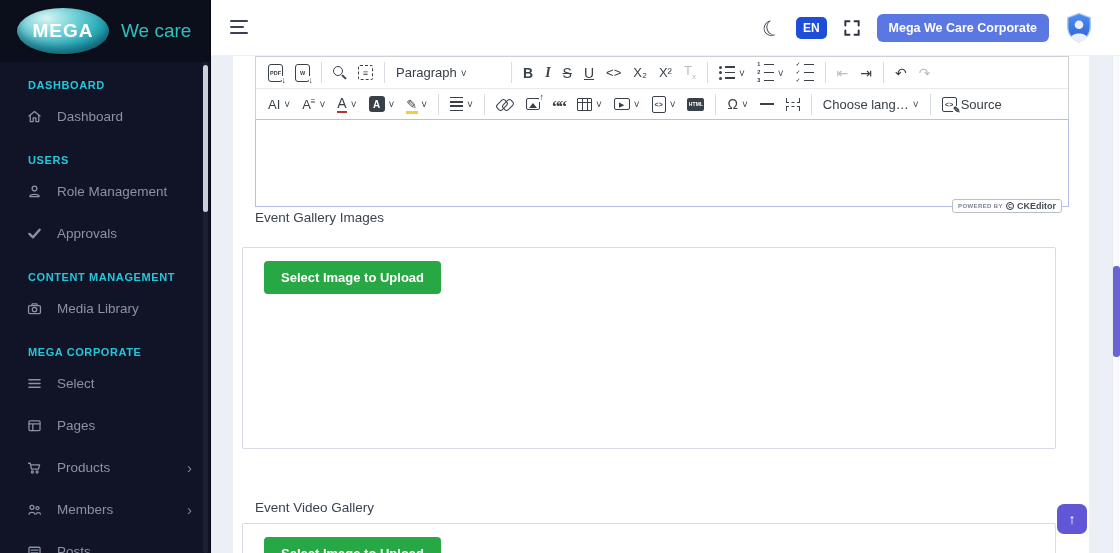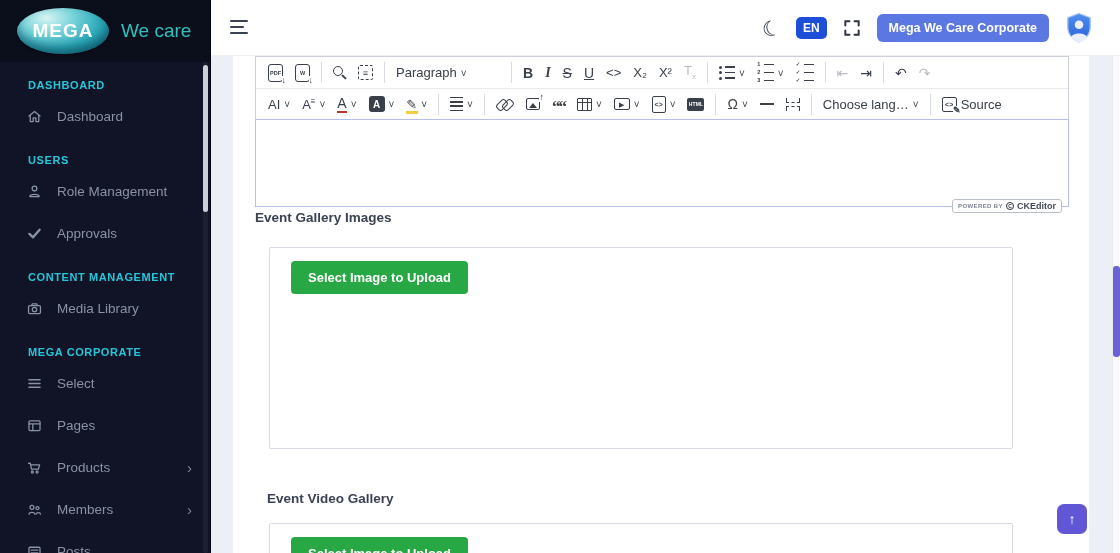--- a/index.html
+++ b/index.html
@@ -142,22 +142,22 @@
   .ic-source { width:15px; height:15px; border:1.5px solid currentColor; border-radius:2px;
     display:flex; align-items:center; justify-content:center; font-size:7px; font-weight:bold;
     position:relative; }
   .ic-source::after { content:"✎"; position:absolute; right:-5px; bottom:-4px; font-size:9px;
     background:#fff; line-height:1; }
   .ic-align { display:flex; flex-direction:column; gap:2.5px; }
   .ic-align i { width:13px; height:1.8px; background:currentColor; }
   .ic-hr { width:14px; height:2px; background:currentColor; }
 
   
-  .section-label { position:absolute; left:22px; font-size:13.5px; font-weight:bold; color:#3b4252; }
-  .upload-panel { position:absolute; left:36px; width:744px; background:#fff;
+  .section-label { position:absolute; left:22px; font-size:13.5px; font-weight:normal; color:#3b4252; }
+  .upload-panel { position:absolute; left:9px; width:814px; background:#fff;
     border:1px solid #d7dbe3; border-radius:2px; }
   .upload-btn { position:absolute; left:21px; top:13px; background:#28a745; color:#fff;
     border:none; border-radius:4px; font-size:13px; font-weight:600; padding:9px 17px;
     cursor:pointer; font-family:"Liberation Sans", sans-serif; }
 
   
   #scrolltop-button { position:absolute; left:1057px; top:504px; width:30px; height:30px;
     background:#6157d6; border-radius:7px; display:flex; align-items:center; justify-content:center;
     color:#fff; font-size:14px; font-weight:bold; cursor:pointer; z-index:40; }
   #page-scrollbar-track { position:absolute; left:1112px; top:56px; width:8px; bottom:0;
@@ -489,21 +489,21 @@
         <span id="powered-brand">CKEditor</span>
       </div>
     </div>
   </div>
 
   <div class="section-label" style="top:154px;">Event Gallery Images</div>
   <div class="upload-panel" style="top:191px; height:202px;">
     <button class="upload-btn">Select Image to Upload</button>
   </div>
 
-  <div class="section-label" style="top:435px;margin-left:12px;">Event Video Gallery</div>
+  <div class="section-label" style="top:444px;">Event Video Gallery</div>
   <div class="upload-panel" style="top:467px; height:80px;">
     <button class="upload-btn">Select Image to Upload</button>
   </div>
 
 </main>
 
 <div id="scrolltop-button">↑</div>
 <div id="page-scrollbar-track">
   <div id="page-scrollbar-thumb"></div>
 </div>

